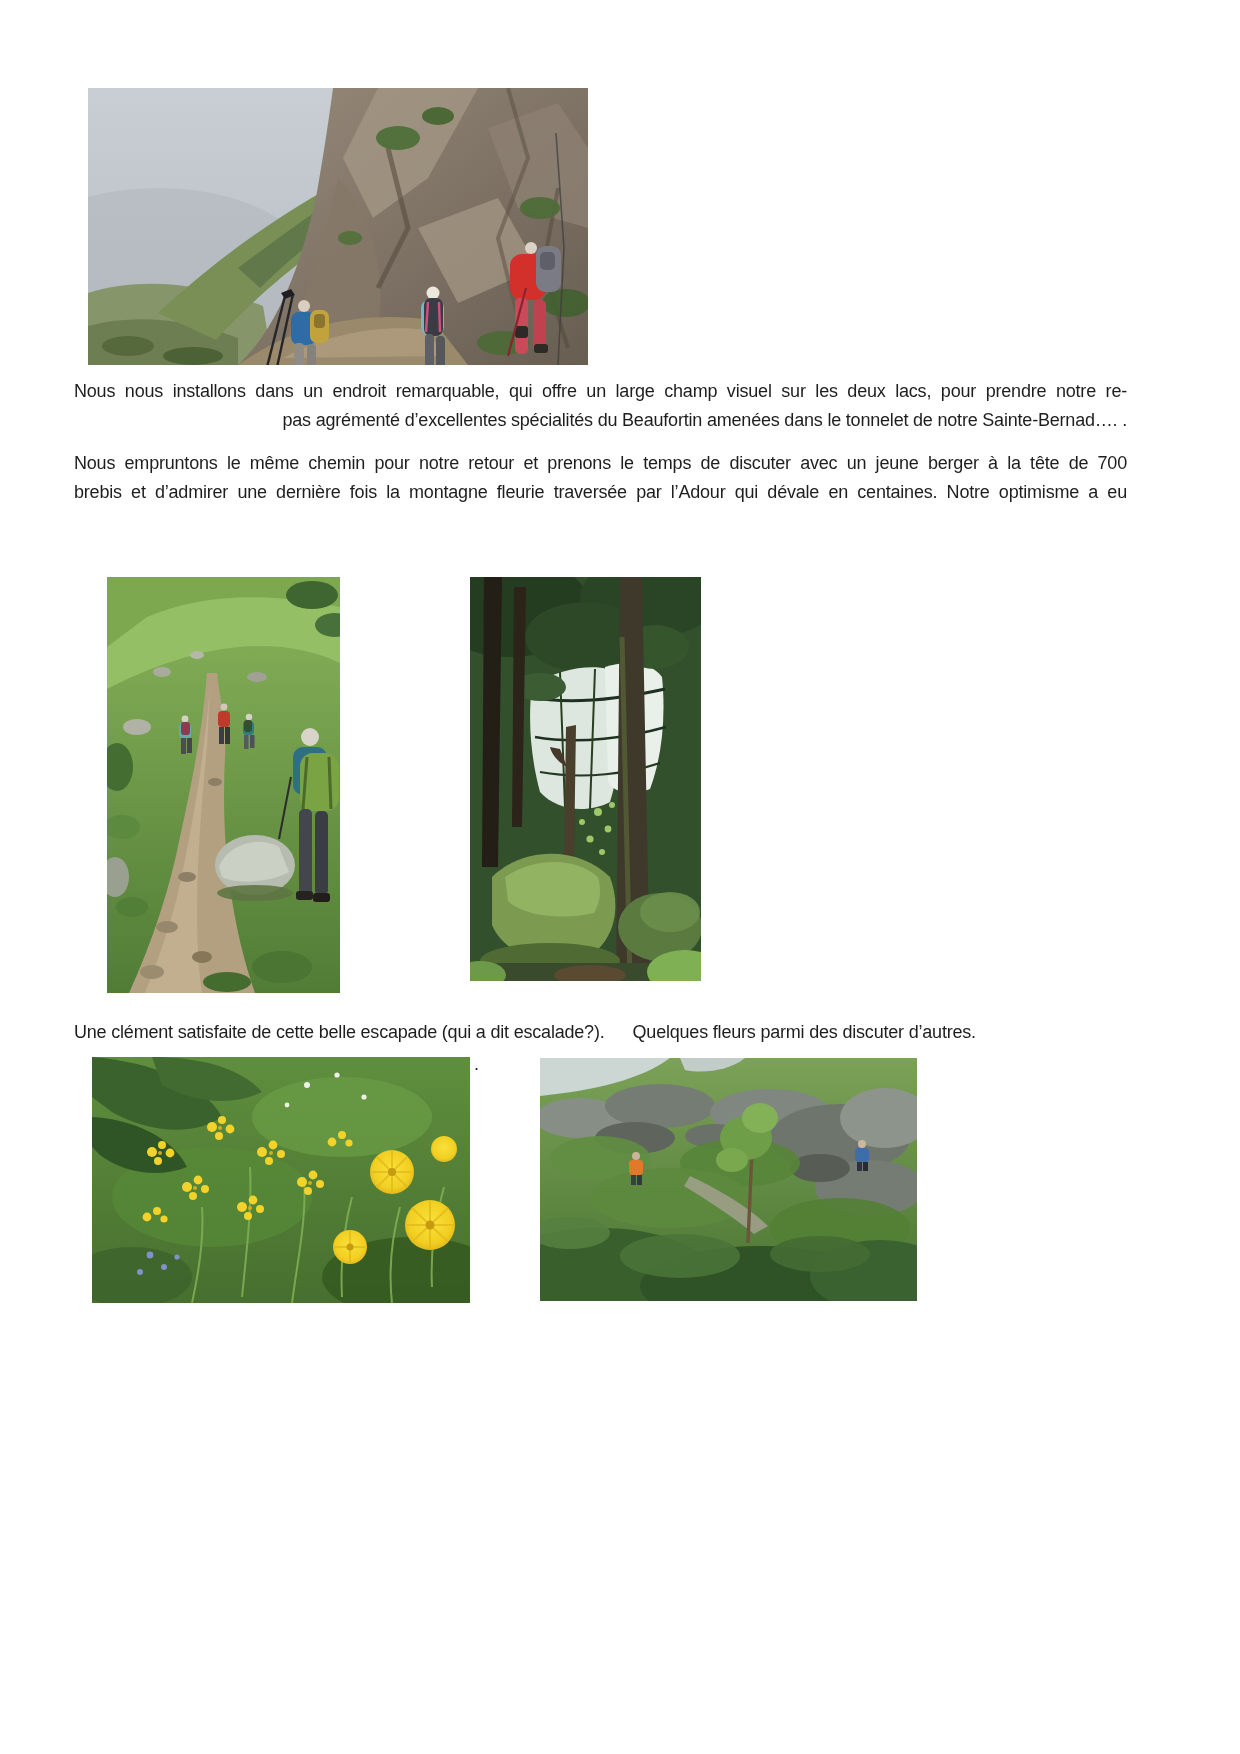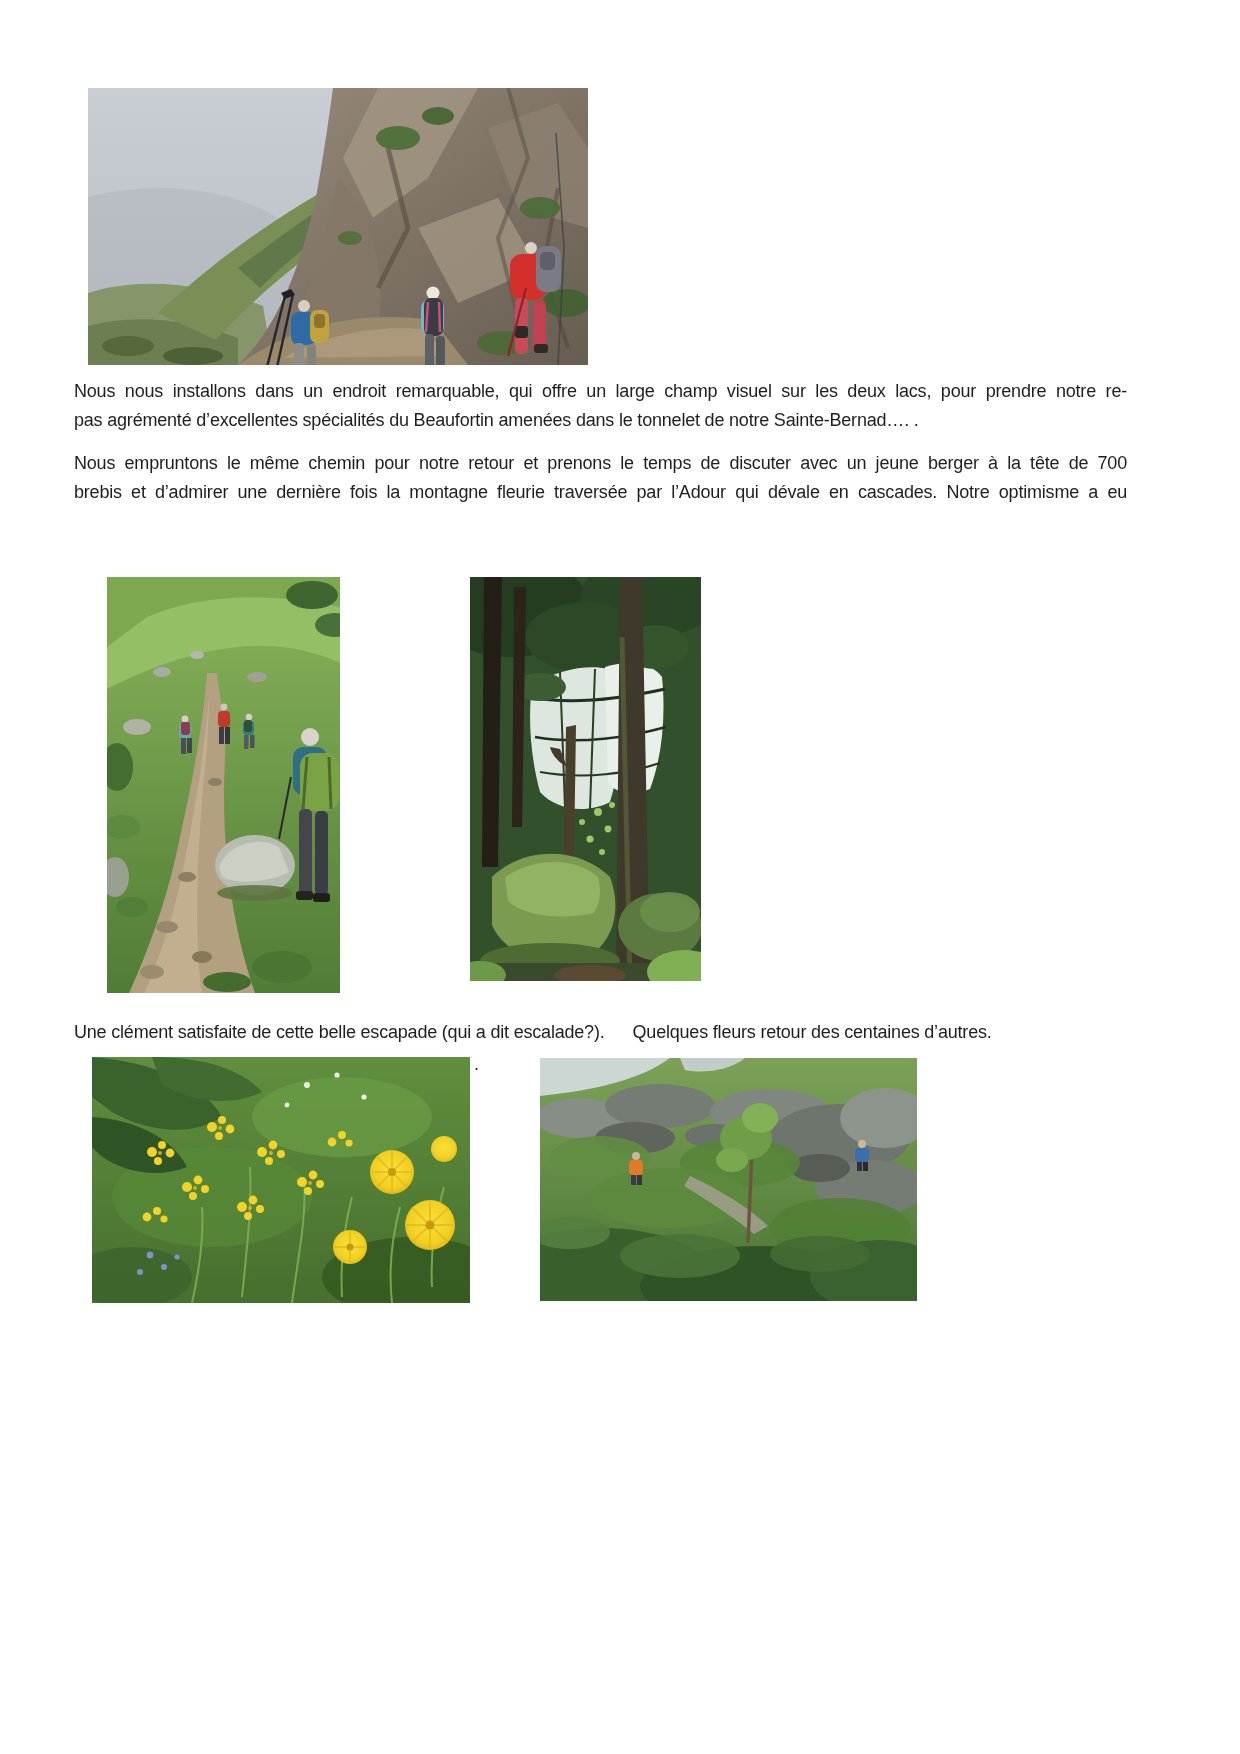--- a/index.html
+++ b/index.html
@@ -15,21 +15,21 @@
   .photo{position:absolute;overflow:hidden;background:#ccc;}
   .photo svg{display:block;width:100%;height:100%;}
   .para{
     position:absolute;
     left:74px;width:1053px;
     font-size:18px;
     letter-spacing:-0.2px;
     line-height:29px;
   }
   .line-just{text-align:justify;text-align-last:justify;}
-  .line-last{text-align:left;}
+  .line-last{text-align:right;}
   .caption{
     position:absolute;
     left:74px;top:1018px;width:1110px;
     font-size:18px;letter-spacing:-0.2px;line-height:29px;
     white-space:nowrap;
   }
   .caption .gap{display:inline-block;width:28px;}
   .stray-dot{
     position:absolute;left:474px;top:1050px;
     font-size:18px;line-height:29px;
@@ -121,21 +121,21 @@
     </svg>
   </figure>
 
   <div class="para" style="top:377px;">
     <div class="line-just">Nous nous installons dans un endroit remarquable, qui offre un large champ visuel sur les deux lacs, pour prendre notre re-</div>
     <div class="line-last">pas agrémenté d’excellentes spécialités du Beaufortin amenées dans le tonnelet de notre Sainte-Bernad…. .</div>
   </div>
 
   <div class="para" style="top:449px;">
     <div class="line-just">Nous empruntons le même chemin pour notre retour et prenons le temps de discuter avec un jeune berger à la tête de 700</div>
-    <div class="line-just">brebis et d’admirer une dernière fois la montagne fleurie traversée par l’Adour qui dévale en cascades. Notre optimisme a eu</div>
+    <div class="line-just">brebis et d’admirer une dernière fois la montagne fleurie traversée par l’Adour qui dévale en centaines. Notre optimisme a eu</div>
   </div>
 
   <figure class="photo" style="left:107px;top:577px;width:233px;height:416px;margin:0;">
     <svg viewBox="0 0 233 416" preserveAspectRatio="none">
       <defs>
         <linearGradient id="grass2" x1="0" y1="0" x2="0" y2="1">
           <stop offset="0" stop-color="#8ab45a"></stop>
             <stop offset="1" stop-color="#507c36"></stop>
         </linearGradient>
       </defs>
@@ -240,21 +240,21 @@
       <ellipse cx="200" cy="335" rx="30" ry="20" fill="#6b8e4b" opacity="0.9"></ellipse>
 
       <rect x="0" y="386" width="231" height="18" fill="#3a4a2c"></rect>
       <ellipse cx="120" cy="398" rx="36" ry="10" fill="#5a4a32"></ellipse>
       <ellipse cx="215" cy="395" rx="38" ry="22" fill="#7fb054"></ellipse>
       <ellipse cx="10" cy="398" rx="26" ry="14" fill="#6d9a49"></ellipse>
     </svg>
   </figure>
 
   <div class="caption">
-    <span>Une clément satisfaite de cette belle escapade (qui a dit escalade?).</span><span class="gap"></span><span>Quelques fleurs retour des centaines d’autres.</span>
+    <span>Une clément satisfaite de cette belle escapade (qui a dit escalade?).</span><span class="gap"></span><span>Quelques fleurs parmi des discuter d’autres.</span>
   </div>
 
   <div class="stray-dot">.</div>
 
   <figure class="photo" style="left:92px;top:1057px;width:378px;height:246px;margin:0;">
     <svg viewBox="0 0 378 246" preserveAspectRatio="none">
       <defs>
         <linearGradient id="meadow4" x1="0" y1="0" x2="0" y2="1">
           <stop offset="0" stop-color="#5f8f3e"></stop>
             <stop offset="1" stop-color="#476f2f"></stop>

